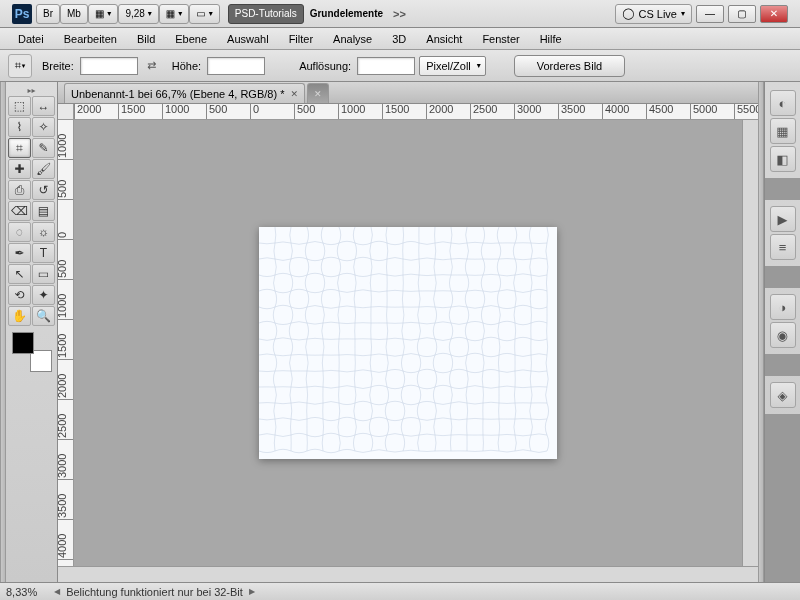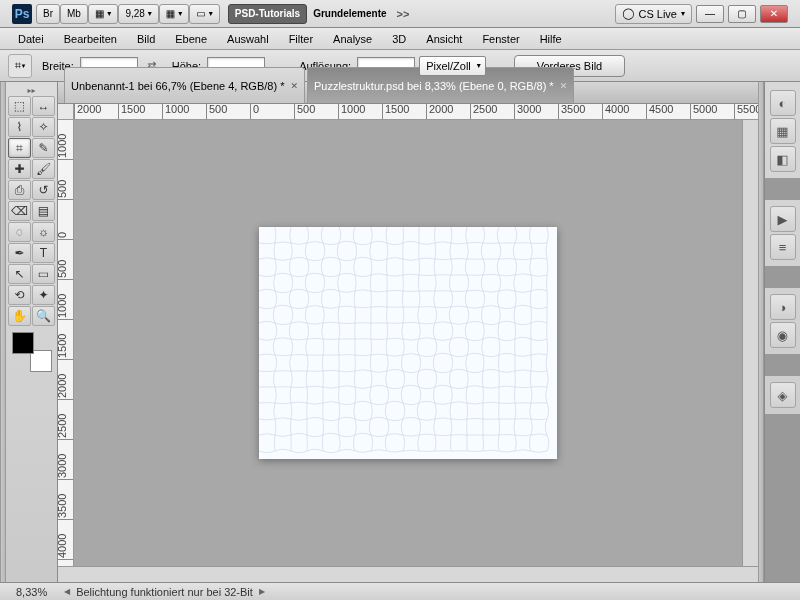--- a/index.html
+++ b/index.html
@@ -4,21 +4,21 @@
 <style>
 * { margin: 0; padding: 0; box-sizing: border-box; font-family: "Segoe UI", Tahoma, sans-serif; font-size: 11px; user-select: none; }
 body { width: 800px; height: 600px; overflow: hidden; background: #b8b8b8; }
 
 
 .titlebar { height: 28px; background: linear-gradient(to bottom, #e8e8e8, #d8d8d8); display: flex; align-items: center; padding: 0 12px; border-bottom: 1px solid #888; }
 .ps-icon { width: 20px; height: 20px; background: #0a2340; color: #7cb8f0; display: flex; align-items: center; justify-content: center; font-weight: bold; font-size: 12px; border-radius: 2px; margin-right: 4px; }
 .tb-btn { height: 20px; padding: 0 6px; background: linear-gradient(to bottom,#f4f4f4,#d8d8d8); border: 1px solid #999; border-radius: 3px; display: flex; align-items: center; font-size: 10px; cursor: pointer; }
 .tb-sep-icon::after { content: "▾"; margin-left: 3px; font-size: 8px; }
 .tb-spacer { width: 8px; }
-.tb-workspace { background: #666; color: #fff; border: 1px solid #444; font-weight: bold; }
+.tb-workspace { background: #666; color: #fff; border: 1px solid #444; }
 .tb-right { margin-left: auto; display: flex; align-items: center; gap: 4px; }
 .win-btn { width: 28px; height: 18px; border: 1px solid #888; border-radius: 2px; display: flex; align-items: center; justify-content: center; font-size: 10px; background: linear-gradient(to bottom,#f8f8f8,#dcdcdc); }
 .win-close { background: linear-gradient(to bottom,#e89090,#c03030); color: #fff; }
 
 
 .menubar { height: 22px; background: linear-gradient(to bottom,#eaeaea,#d8d8d8); display: flex; align-items: center; padding: 0 8px; border-bottom: 1px solid #9a9a9a; }
 .menu-item { padding: 2px 10px; cursor: pointer; }
 
 
 .optbar { height: 32px; background: linear-gradient(to bottom,#e6e6e6,#d2d2d2); display: flex; align-items: center; padding: 0 8px; border-bottom: 1px solid #8a8a8a; gap: 4px; }
@@ -36,21 +36,21 @@
 .toolbox { width: 52px; background: linear-gradient(to bottom,#dcdcdc,#cacaca); border-right:1px solid #8a8a8a; display:flex; flex-direction:column; padding: 4px 2px; }
 .toolgrid { display:grid; grid-template-columns: 1fr 1fr; gap: 1px; }
 .tool { width: 23px; height: 20px; background: linear-gradient(to bottom,#e4e4e4,#cecece); border:1px solid #a8a8a8; border-radius:2px; display:flex; align-items:center; justify-content:center; font-size:12px; color:#333; cursor:pointer; position:relative;}
 .tool.active { background: linear-gradient(to bottom,#fff,#d8d8d8); border-color:#666; box-shadow: inset 0 0 3px rgba(0,0,0,.25); }
 .swatches { margin-top: 6px; position:relative; width: 40px; height: 40px; align-self:center;}
 .swatch-fg { position:absolute; width: 22px; height: 22px; background:#000; border:1px solid #888; top:0; left:0;}
 .swatch-bg { position:absolute; width: 22px; height: 22px; background:#fff; border:1px solid #888; bottom:0; right:0;}
 
 .center { flex:1; display:flex; flex-direction:column; background:#b8b8b8; }
 .doc-tabs { height: 22px; background: linear-gradient(to bottom,#d6d6d6,#bcbcbc); display:flex; align-items:flex-end; border-bottom:1px solid #8a8a8a; padding-left: 6px;}
-.doc-tab { height: 36px; padding: 0 6px; border:1px solid #999; border-bottom:none; border-radius: 3px 3px 0 0; background: linear-gradient(to bottom,#dcdcdc,#c8c8c8); display:flex; align-items:center; gap:6px; margin-right:2px; cursor:pointer; font-size:10.5px; }
+.doc-tab { height: 20px; padding: 0 6px; border:1px solid #999; border-bottom:none; border-radius: 3px 3px 0 0; background: linear-gradient(to bottom,#dcdcdc,#c8c8c8); display:flex; align-items:center; gap:6px; margin-right:2px; cursor:pointer; font-size:10.5px; }
 .doc-tab.active { background: linear-gradient(to bottom,#888,#a8a8a8); color:#fff; }
 .tab-x { font-size: 9px; opacity:.6; }
 
 .ruler-h { height: 16px; background:#f4f4f4; border-bottom:1px solid #999; display:flex; position:relative; overflow:hidden; font-size:8px; color:#444;}
 .ruler-corner { width:16px; height:16px; background:#e8e8e8; border-right:1px solid #999;}
 .ruler-h-ticks { flex:1; position:relative; }
 .rt { position:absolute; top:0; height:16px; border-left:1px solid #888; padding-left:2px; line-height:10px;}
 .canvas-row { flex:1; display:flex; overflow:hidden; }
 .ruler-v { width:16px; background:#f4f4f4; border-right:1px solid #999; position:relative; font-size:8px; color:#444; overflow:hidden;}
 .rv { position:absolute; left:0; width:16px; border-top:1px solid #888; padding-top:1px; text-align:left; writing-mode: vertical-rl; transform: rotate(180deg); line-height:8px; padding-left:1px; height:40px;}
@@ -60,21 +60,21 @@
 
 .puzzle { width: 298px; height: 232px; background:#f8fbff; box-shadow: 0 2px 8px rgba(0,0,0,.35); position:relative; overflow:hidden;}
 .puzzle-grid { position:absolute; inset:0; }
 
 .rpanel { width: 36px; background: linear-gradient(to bottom,#d8d8d8,#c8c8c8); border-left:1px solid #8a8a8a; display:flex; flex-direction:column; align-items:center; padding-top:8px; gap:2px;}
 .rp-tool { width:26px; height:26px; border:1px solid #a4a4a4; border-radius:3px; background:linear-gradient(to bottom,#e6e6e6,#d0d0d0); display:flex; align-items:center; justify-content:center; color:#555; font-size:13px; cursor:pointer;}
 .rp-gap { height: 22px; width:100%; background:#999; margin:4px 0; }
 .rp-fill { flex:1; background:#999; width:100%; margin-top:4px;}
 
 
-.statusbar { height: 18px; background: linear-gradient(to bottom,#e4e4e4,#d0d0d0); border-top:1px solid #8a8a8a; display:flex; align-items:center; padding: 0 16px; font-size:10px; color:#333; gap:6px;}
+.statusbar { height: 18px; background: linear-gradient(to bottom,#e4e4e4,#d0d0d0); border-top:1px solid #8a8a8a; display:flex; align-items:center; padding: 0 6px; font-size:10px; color:#333; gap:6px;}
 .status-zoom { width:42px; }
 .status-arrow { font-size:8px; color:#666; }
 </style>
 </head>
 <body>
 
 <div class="titlebar">
   <div class="ps-icon">Ps</div>
   <div class="tb-btn">Br</div>
   <div class="tb-btn">Mb</div>
@@ -162,21 +162,20 @@
     </div>
   </div>
 
   <div class="center">
     <div class="doc-tabs">
       <div class="doc-tab">
         <span>Unbenannt-1 bei 66,7% (Ebene 4, RGB/8) *</span>
         <span class="tab-x">✕</span>
       </div>
       <div class="doc-tab active">
-        <span>Puzzlestruktur.psd bei 8,33% (Ebene 0, RGB/8) *</span>
         <span class="tab-x">✕</span>
       </div>
     </div>
 
     <div class="ruler-h">
       <div class="ruler-corner"></div>
       <div class="ruler-h-ticks" id="ruler-h-ticks">
           <div class="rt" style="left: 0px;">2000</div>
           <div class="rt" style="left: 44px;">1500</div>
           <div class="rt" style="left: 88px;">1000</div>

